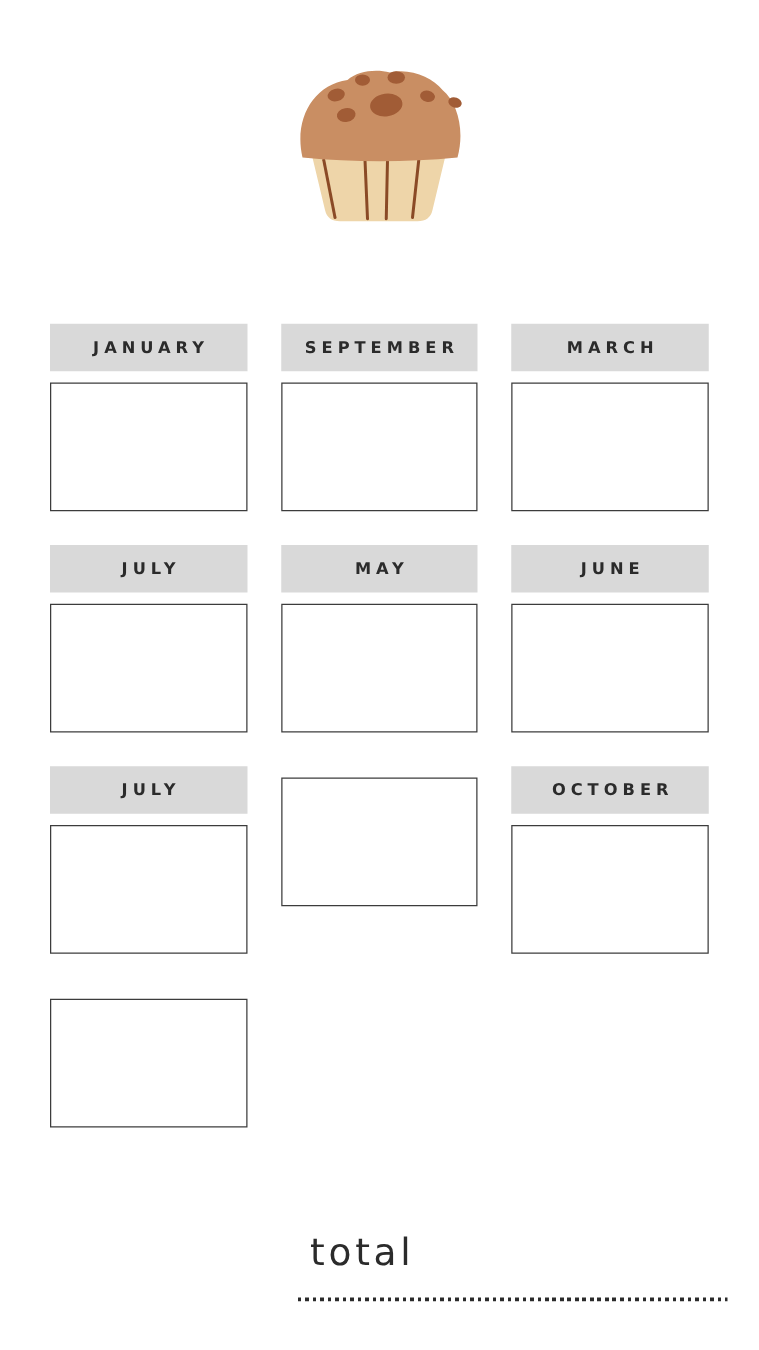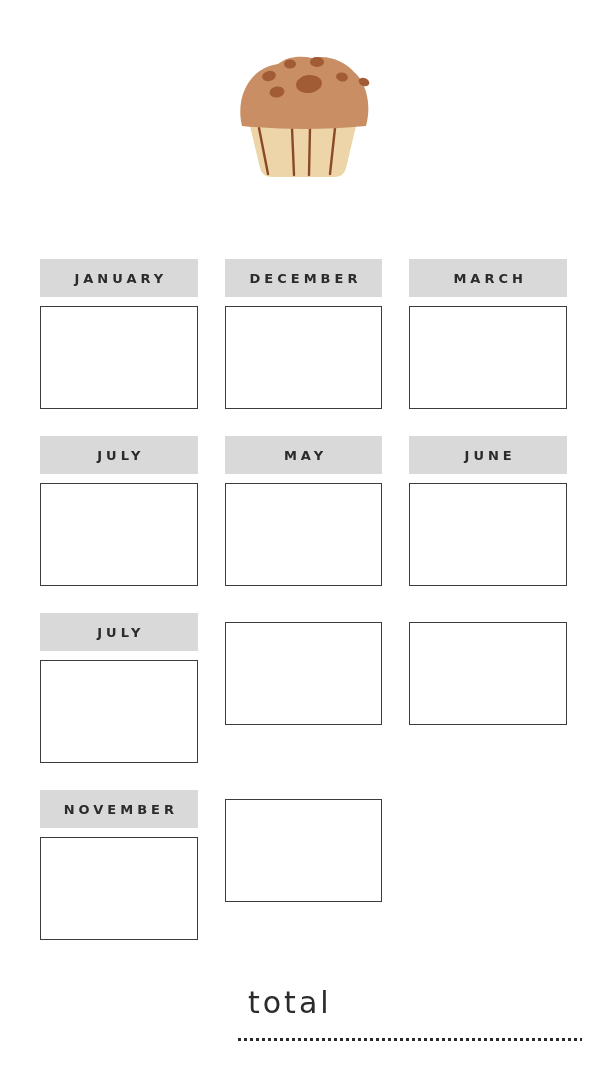--- a/index.html
+++ b/index.html
@@ -115,21 +115,21 @@
   </div>
 
   <div class="grid">
 
     <div class="month-cell">
       <div class="month-header">JANUARY</div>
       <div class="month-box"></div>
     </div>
 
     <div class="month-cell">
-      <div class="month-header">DECEMBER</div>
+      <div class="month-header">SEPTEMBER</div>
       <div class="month-box"></div>
     </div>
 
     <div class="month-cell">
       <div class="month-header">MARCH</div>
       <div class="month-box"></div>
     </div>
 
     <div class="month-cell">
       <div class="month-header">JULY</div>
@@ -150,27 +150,24 @@
       <div class="month-header">JULY</div>
       <div class="month-box"></div>
     </div>
 
 
     <div class="month-cell">
       <div class="month-box"></div>
     </div>
 
     <div class="month-cell">
+      <div class="month-header">OCTOBER</div>
       <div class="month-box"></div>
     </div>
 
-    <div class="month-cell">
-      <div class="month-header">NOVEMBER</div>
-      <div class="month-box"></div>
-    </div>
 
     <div class="month-cell">
       <div class="month-box"></div>
     </div>
 
   </div>
 
   <div class="total-row">
     <div class="total-label">total</div>
     <div class="total-line"></div>

